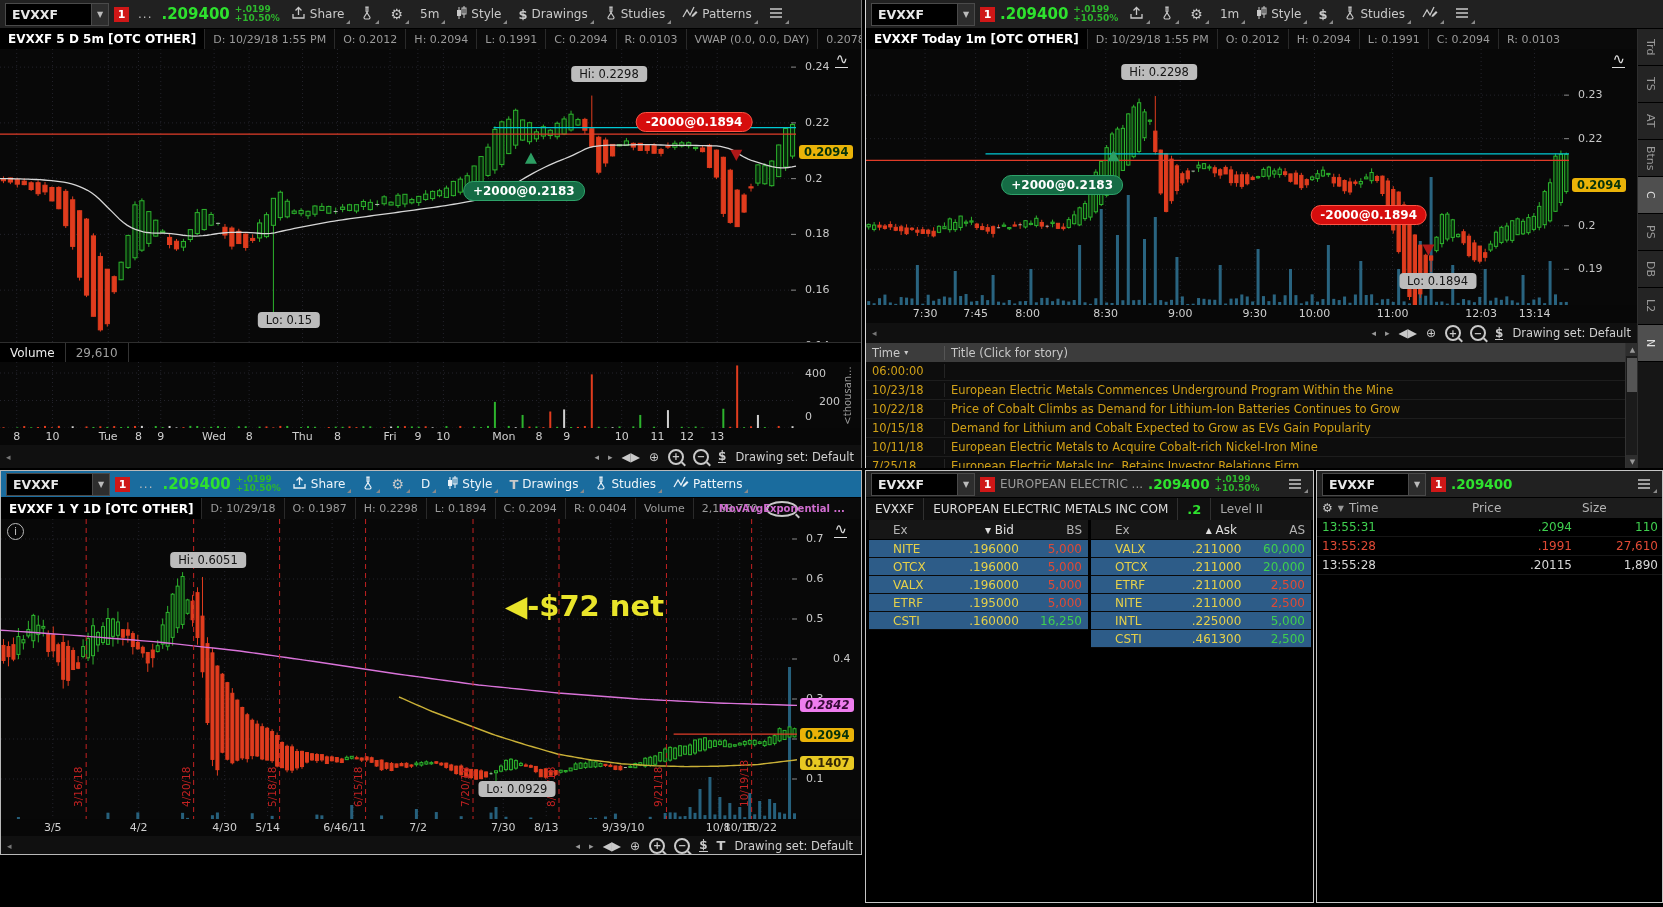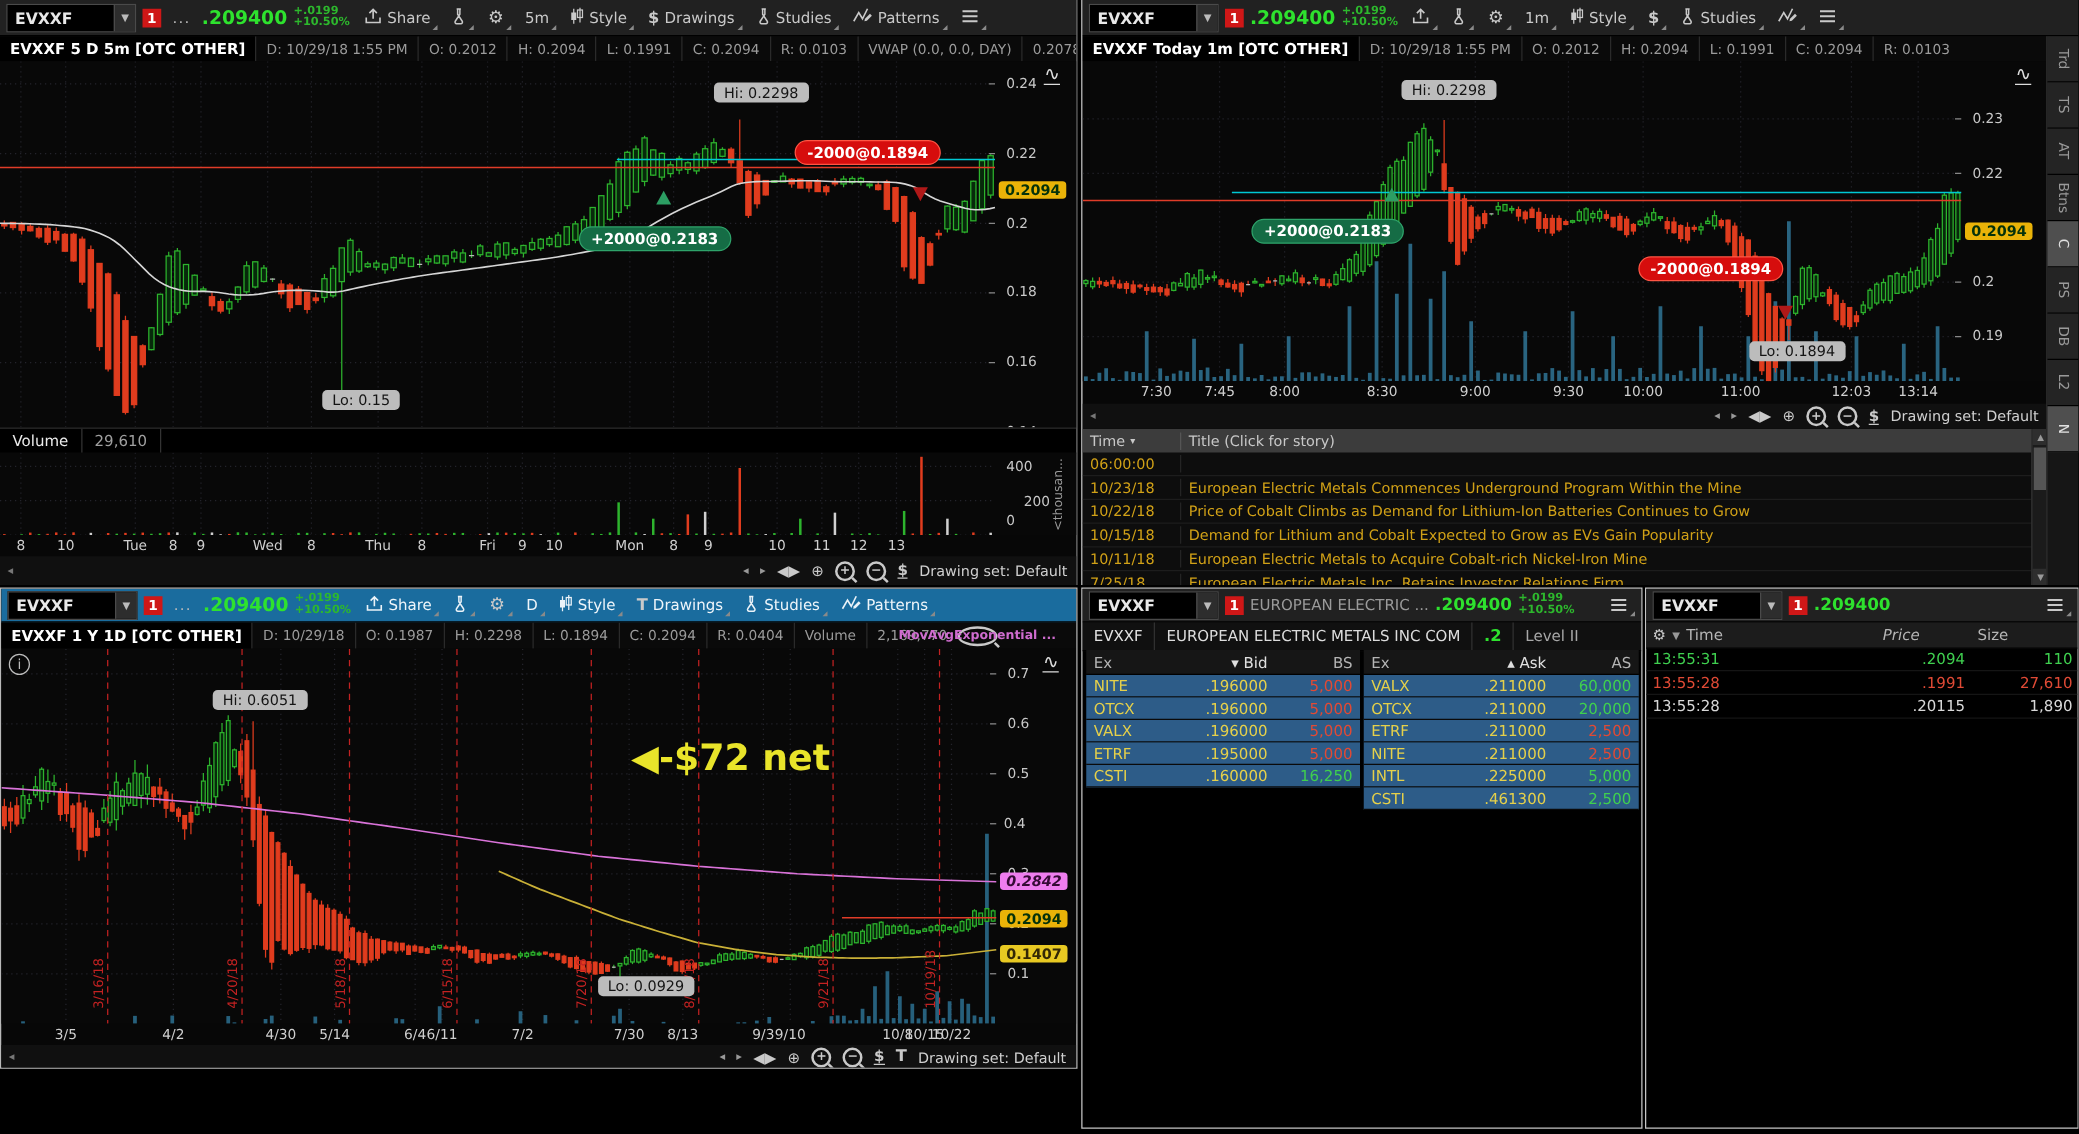--- a/index.html
+++ b/index.html
@@ -82,32 +82,32 @@
   .ns-thumb{position:absolute;left:1px;right:1px;top:15px;height:34px;background:#555;}
   .l2info{position:absolute;left:0;right:0;height:22px;background:#101010;display:flex;align-items:center;font-size:12px;border-bottom:1px solid #000;}
   .l2info .cell{padding:0 9px;height:100%;display:flex;align-items:center;border-right:1px solid #303030;white-space:nowrap;}
   .l2info .sym2{color:#e3e3e3;}
   .l2info .comp2{color:#dcdcdc;}
   .l2info .last2{color:#2ee22e;font-weight:bold;font-size:13px;}
   .l2info .lbl2{color:#a8a8a8;border-right:none;}
   .l2t{position:absolute;top:49px;font-size:12px;}
   .l2-head{display:flex;height:19px;color:#b5b5b5;align-items:center;background:#161616;border-bottom:1px solid #000;}
   .l2-row{display:flex;height:17px;align-items:center;background:#2d5c88;border-bottom:1px solid #0a0a0a;}
-  .c-ex{width:82px;padding-left:6px;color:#e5d04a;overflow:hidden;}
+  .c-ex{width:82px;padding-left:24px;color:#e5d04a;overflow:hidden;}
   .c-px{flex:1;text-align:right;color:#e5d04a;}
   .c-sz{width:68px;text-align:right;padding-right:6px;}
   .l2-head .c-ex{color:#b5b5b5;}
   .l2-head .c-px{color:#e0e0e0;}
   .l2-head .c-sz{color:#b5b5b5;}
   .val-red{color:#e04a35;}
   .val-green{color:#3fcf4f;}
   .val-white{color:#d8d8d8;}
   .ts-head{position:absolute;left:0;right:0;top:27px;height:20px;background:#1c1c1c;display:flex;align-items:center;font-size:12px;color:#b5b5b5;border-bottom:1px solid #000;}
   .ts-head .th-c1{width:150px;display:flex;align-items:center;gap:5px;padding-left:5px;}
-  .ts-head .th-c2{flex:1;text-align:center;font-style:italic;}
+  .ts-head .th-c2{flex:1;text-align:left;}
   .ts-head .th-c3{width:80px;padding-left:12px;}
   .ts-rows{position:absolute;left:0;right:0;top:47px;font-size:12px;}
   .ts-row{display:flex;height:18px;align-items:center;border-bottom:1px solid #151515;}
   .ts-row .tr-c1{width:150px;padding-left:5px;}
   .ts-row .tr-c2{flex:1;text-align:right;}
   .ts-row .tr-c3{width:86px;text-align:right;padding-right:4px;}
   .info-circle{position:absolute;left:6px;top:4px;width:15px;height:15px;border:1px solid #bbb;border-radius:50%;color:#bbb;font-size:11px;display:flex;align-items:center;justify-content:center;z-index:6;}
 </style>
 </head>
 <body>
@@ -1716,21 +1716,21 @@
           <line x1="557.996" x2="557.996" y1="0" y2="300" stroke="#c32222" stroke-dasharray="5 4"></line>
           <text x="553.996" y="288" transform="rotate(-90 553.996 288)" fill="#c32222" font-size="10.5px">8/17/18</text>
           <line x1="665.456" x2="665.456" y1="0" y2="300" stroke="#c32222" stroke-dasharray="5 4"></line>
           <text x="661.456" y="288" transform="rotate(-90 661.456 288)" fill="#c32222" font-size="10.5px">9/21/18</text>
           <line x1="750.6279999999999" x2="750.6279999999999" y1="0" y2="300" stroke="#c32222" stroke-dasharray="5 4"></line>
           <text x="746.6279999999999" y="288" transform="rotate(-90 746.6279999999999 288)" fill="#c32222" font-size="10.5px">10/19/18</text>
         </svg>
         <span class="ylab" style="left: 805px; top: 13px;">0.7</span>
         <span class="ylab" style="left: 805px; top: 53px;">0.6</span>
         <span class="ylab" style="left: 805px; top: 93px;">0.5</span>
-        <span class="ylab" style="left: 802px; top: 133px;">0.4</span>
+        <span class="ylab" style="left: 832px; top: 133px;">0.4</span>
         <span class="ylab" style="left: 805px; top: 173px;">0.3</span>
         <span class="ylab" style="left: 805px; top: 213px;">0.2</span>
         <span class="ylab" style="left: 805px; top: 253px;">0.1</span>
         <div class="bubble" style="left: 206.96px; top: 40.8px;">Hi: 0.6051</div>
         <div class="net-label" style="left: 583.468px; top: 87px;">◀-$72 net</div>
         <div class="bubble" style="left: 515.808px; top: 270px;">Lo: 0.0929</div>
         <div class="badge magenta" style="left: 799px; top: 186.32px;">0.2842</div>
         <div class="badge green" style="left: 799px; top: 216.24px;">0.2094</div>
         <div class="badge yellow" style="left: 799px; top: 243.72px;">0.1407</div>
         <span class="corner-icon">∿</span>

